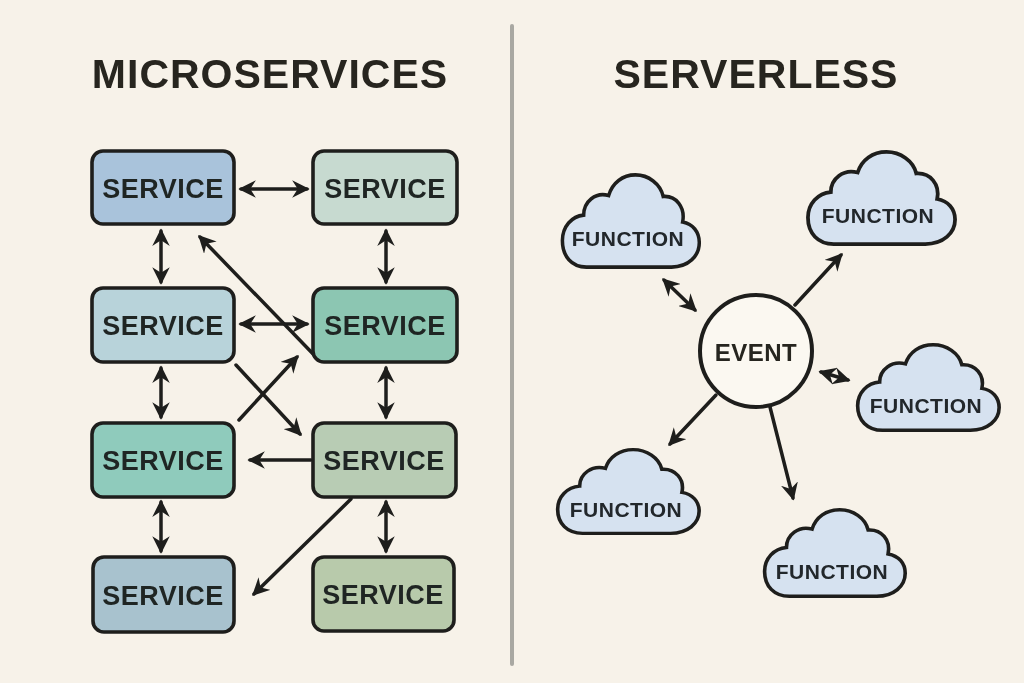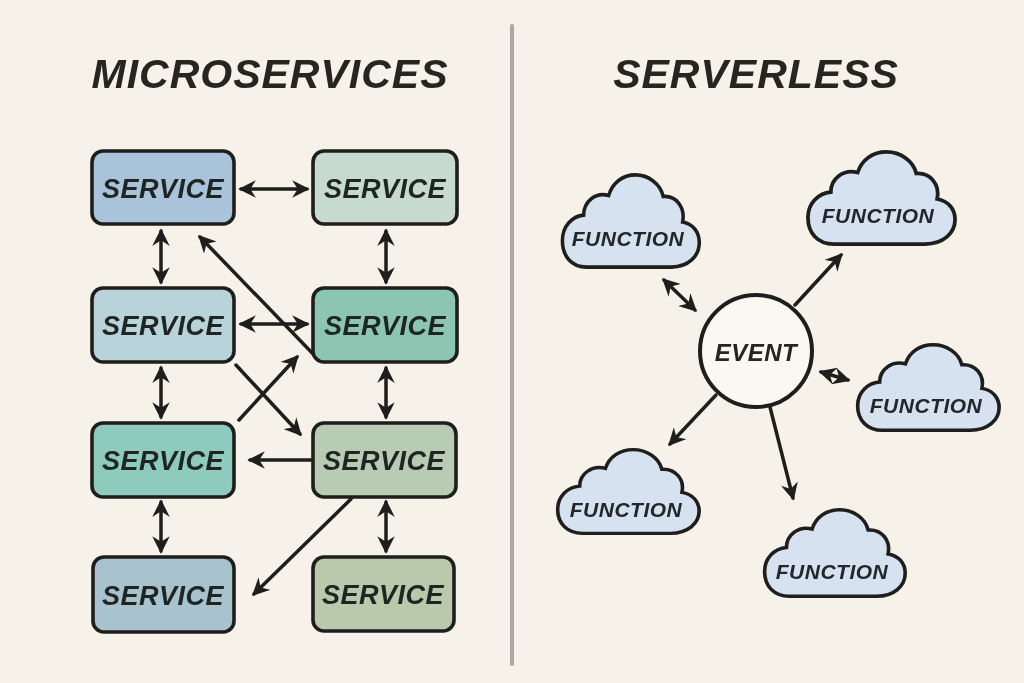--- a/index.html
+++ b/index.html
@@ -1,20 +1,19 @@
 <!DOCTYPE html>
 <html><head>
 <meta charset="utf-8">
 <style>
   html,body{margin:0;padding:0;background:#e8e4da;}
   .stage{
     width:1024px;height:683px;position:relative;margin:0 auto;
     background:#f7f2e9;overflow:hidden;
     font-family:"Liberation Sans", sans-serif;
-    font-style:italic;
   }
   svg{display:block;position:absolute;left:0;top:0;}
   .arrow{stroke:#1e1e1c;stroke-width:3.5;fill:none;stroke-linecap:round;}
   .divider{stroke:#a9a8a2;stroke-width:4;stroke-linecap:round;}
   .title{font-weight:bold;font-size:41px;fill:#27251f;letter-spacing:1px;
          text-anchor:middle;dominant-baseline:central;}
   .service-box{stroke:#1e1e1c;stroke-width:3.6;}
   .service-label{font-weight:bold;font-size:27px;fill:#1f2523;letter-spacing:.5px;
                  text-anchor:middle;dominant-baseline:central;}
   .cloud{stroke:#1e1e1c;stroke-width:3.8;}

